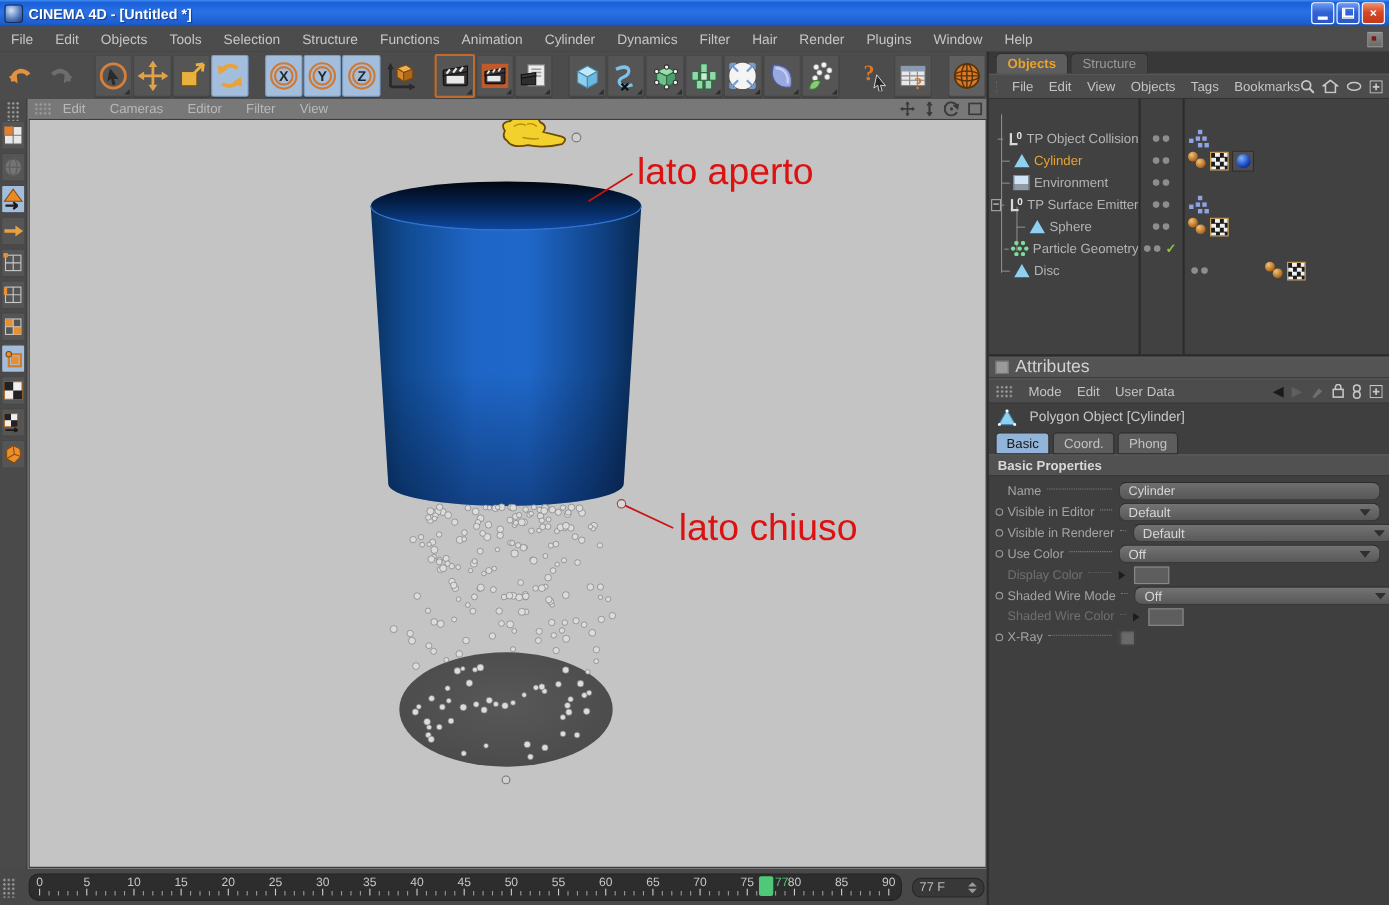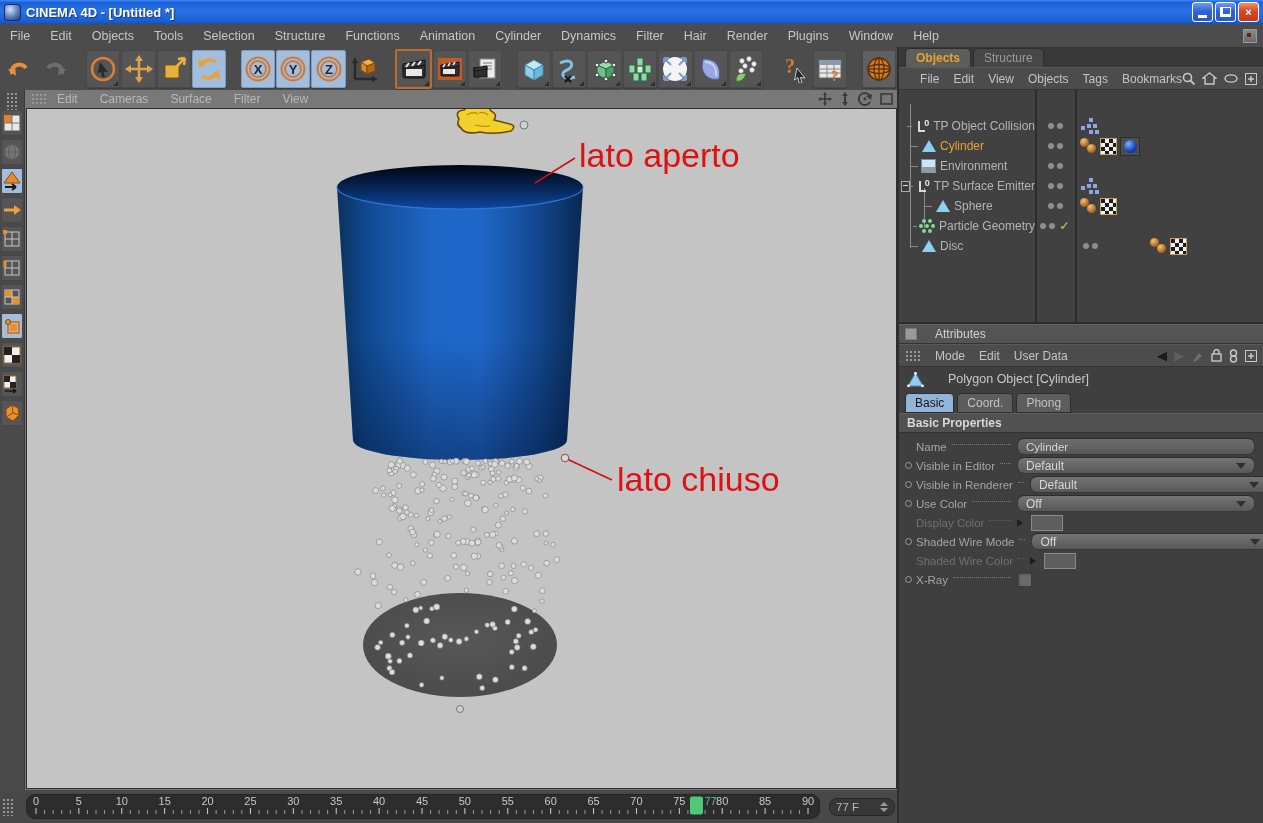--- a/index.html
+++ b/index.html
@@ -104,23 +104,23 @@
   .t-phong::before{left:0;top:0;}
   .t-phong::after{left:7px;top:6px;}
   .t-uvw{width:15px;height:15px;border:1px solid #caa05a;
     background:repeating-conic-gradient(#efefef 0% 25%,#1c1c1c 25% 50%);background-size:8px 8px;}
   .t-mat{width:18px;height:17px;background:#4e4e4e;border:1px solid #2e2e2e;display:flex;align-items:center;justify-content:center;}
   .t-mat i{width:13px;height:13px;border-radius:50%;background:radial-gradient(circle at 35% 30%,#7db4f4,#1c48c8 55%,#071440);}
   .t-expr{width:4px;height:4px;background:#8fa4e4;margin:0 7px;
     box-shadow:6px 0 0 #8fa4e4,-6px 2px 0 #8fa4e4,2px -6px 0 #8fa4e4,2px 6px 0 #8fa4e4,8px 6px 0 #8fa4e4;}
   
   .sechead{height:18px;background:#545454;border-top:1px solid #616161;border-bottom:1px solid #333;
-    display:flex;align-items:center;color:#d2d2d2;font-size:12px;padding-left:6px;gap:18px;}
+    display:flex;align-items:center;color:#d2d2d2;font-size:16px;padding-left:6px;gap:6px;}
   .sechead .sq{width:10px;height:10px;background:#9a9a9a;border:1px solid #777;}
-  #attr-objrow{height:24px;display:flex;align-items:center;padding-left:8px;gap:24px;color:#c8c8c8;font-size:12.5px;background:#3f3f3f;}
+  #attr-objrow{height:24px;display:flex;align-items:center;padding-left:8px;gap:12px;color:#c8c8c8;font-size:12.5px;background:#3f3f3f;}
   #attr-tabs{height:22px;display:flex;align-items:flex-end;padding-left:6px;gap:3px;background:#3f3f3f;}
   .atab{height:18px;padding:0 9px;font-size:12px;color:#c2c2c2;background:#5d5d5d;border:1px solid #2e2e2e;
     border-radius:4px 4px 0 0;display:flex;align-items:center;}
   .atab.on{background:#92b4d8;color:#15151a;}
   #secbar{height:18px;background:#515151;border-top:1px solid #5e5e5e;border-bottom:1px solid #323232;
     display:flex;align-items:center;padding-left:8px;color:#d8d8d8;font-size:12px;font-weight:bold;}
   #props{padding:4px 8px 0 6px;}
   .prow{height:19px;display:flex;align-items:center;}
   .adot{width:7px;height:7px;border:1px solid #9a9a9a;border-radius:50%;margin-right:4px;flex:none;box-sizing:border-box;}
   .adot.hid{visibility:hidden;}
@@ -496,21 +496,21 @@
           <path d="M10 2 L11 10 L4 14 M11 10 L17 12" fill="none" stroke="#8a4a08"></path>
         </svg>
       </div>
   </div>
 
   <div id="viewport" class="abs">
     <div id="vp-menu">
       <span class="grip" style="margin-right:10px;"></span>
       <span class="mitem">Edit</span>
       <span class="mitem">Cameras</span>
-      <span class="mitem">Surface</span>
+      <span class="mitem">Editor</span>
       <span class="mitem">Filter</span>
       <span class="mitem">View</span>
       <span id="vp-nav">
         <svg width="14" height="14">
             <g stroke="#3a3a3a" stroke-width="1.6">
               <line x1="7" y1="1" x2="7" y2="13"></line>
               <line x1="1" y1="7" x2="13" y2="7"></line>
             </g>
             <g fill="#3a3a3a">
               <path d="M7 0 L9 3 L5 3Z"></path>

